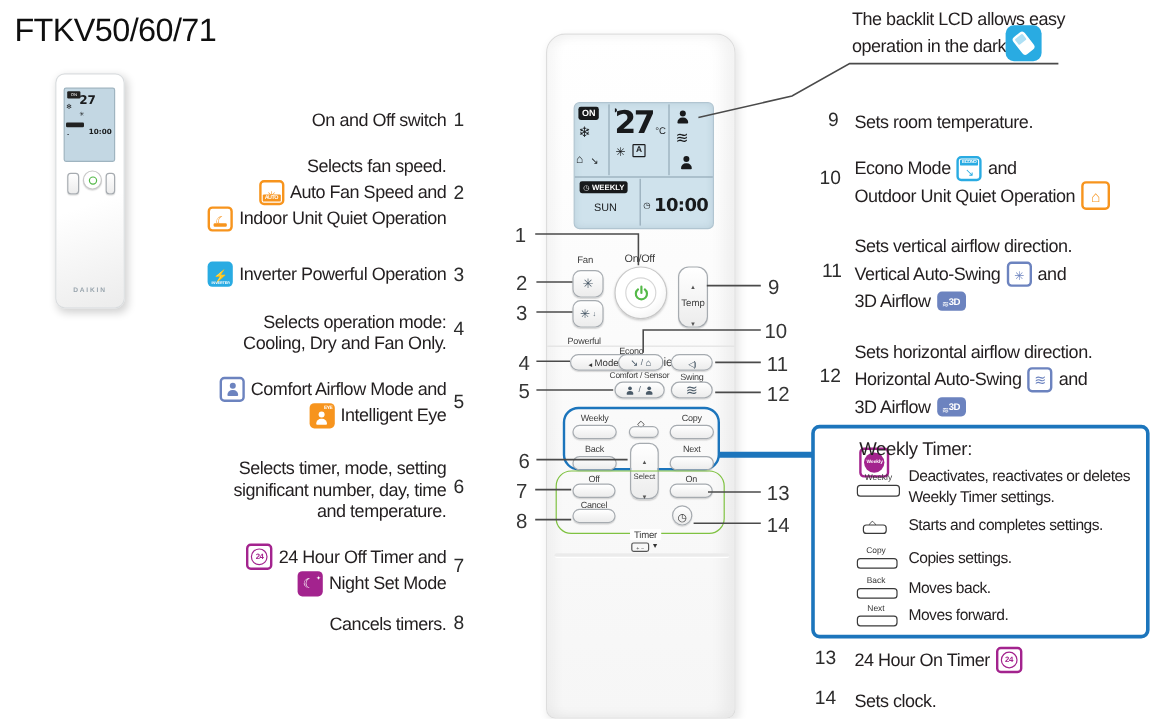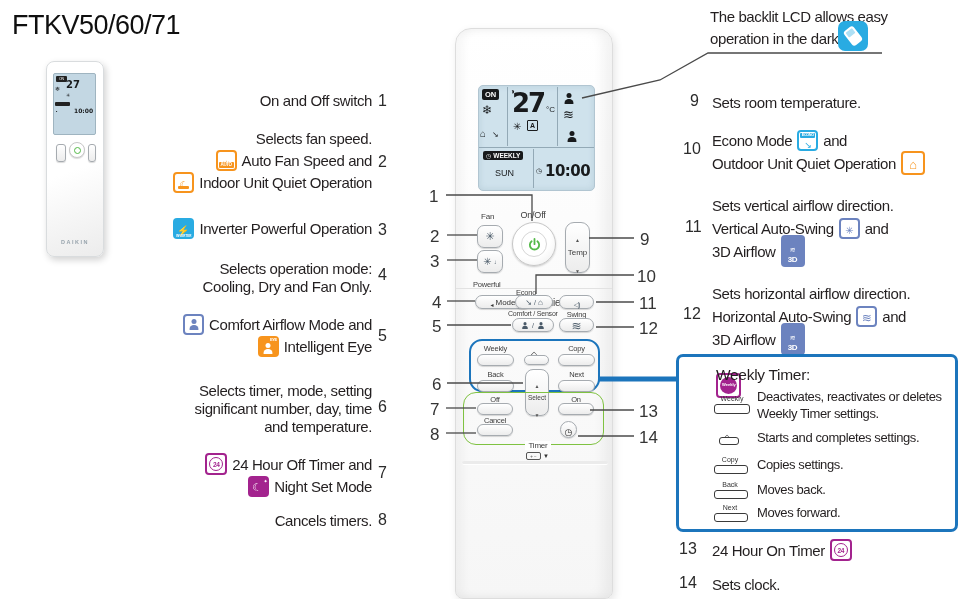--- a/index.html
+++ b/index.html
@@ -44,21 +44,21 @@
   .c24{width:14px;height:14px;border:1.5px solid currentColor;border-radius:50%;display:flex;align-items:center;justify-content:center;font-size:6.5px;font-weight:700}
   .gstar::before{content:"\2726";font-size:5px;position:absolute;top:2px;right:2px}
   .wkc{width:17px;height:17px;background:var(--purple);border-radius:50%;color:#fff;font-size:4px;font-weight:700;display:flex;align-items:center;justify-content:center;text-align:center;line-height:4px}
   .i-wk{width:25px;height:25px}
   .i-bl{width:30px;height:30px;border-radius:7px}
   .blr{width:12px;height:18px;background:#fff;border-radius:3px;transform:rotate(-38deg)}
   .blr::before{content:"";display:block;margin:2px 2px 0 2px;height:6px;background:#aee0f5;border-radius:1px}
   .garr::before{content:"\2198";font-size:9px;line-height:9px}
   .ghouse::before{content:"\2302";font-size:13px;font-weight:700;line-height:13px}
   .gwave::before{content:"\224B";font-size:12px;line-height:12px}
-  .i-3d{width:24px;height:32px;flex-direction:column}
+  .i-3d{width:24px;height:16px;flex-direction:row}
   .gwave-sm::before{content:"\224B";font-size:7px;line-height:7px}
   .cap3d{font-size:8px;font-weight:700;line-height:9px}
   .i-24{width:22px;height:22px}
   
   #rbody{position:absolute;left:455px;top:28px;width:158px;height:571px;border-radius:16px 16px 8px 8px;background:linear-gradient(180deg,#ffffff,#f6f6f6);border:1px solid #ddd;box-shadow:inset -9px 0 12px rgba(0,0,0,.05),inset 7px 0 9px rgba(0,0,0,.035),2px 3px 8px rgba(0,0,0,.10)}
   .seam{position:absolute;left:456px;top:288px;width:156px;height:1px;background:#e2e2e2}
   .groove{position:absolute;left:462px;top:461px;width:146px;height:4px;border-radius:2px;background:#ebebeb;border-bottom:1px solid #fff}
   #lcd{position:absolute;left:478px;top:85px;width:117px;height:106px;background:#cfe2ec;border:1px solid #b1c5d1;border-radius:5px;box-shadow:inset 0 0 6px rgba(90,120,140,.18)}
   .lcddark{color:#181a1c}
   .ldiv{position:absolute;background:#93a9b6}

